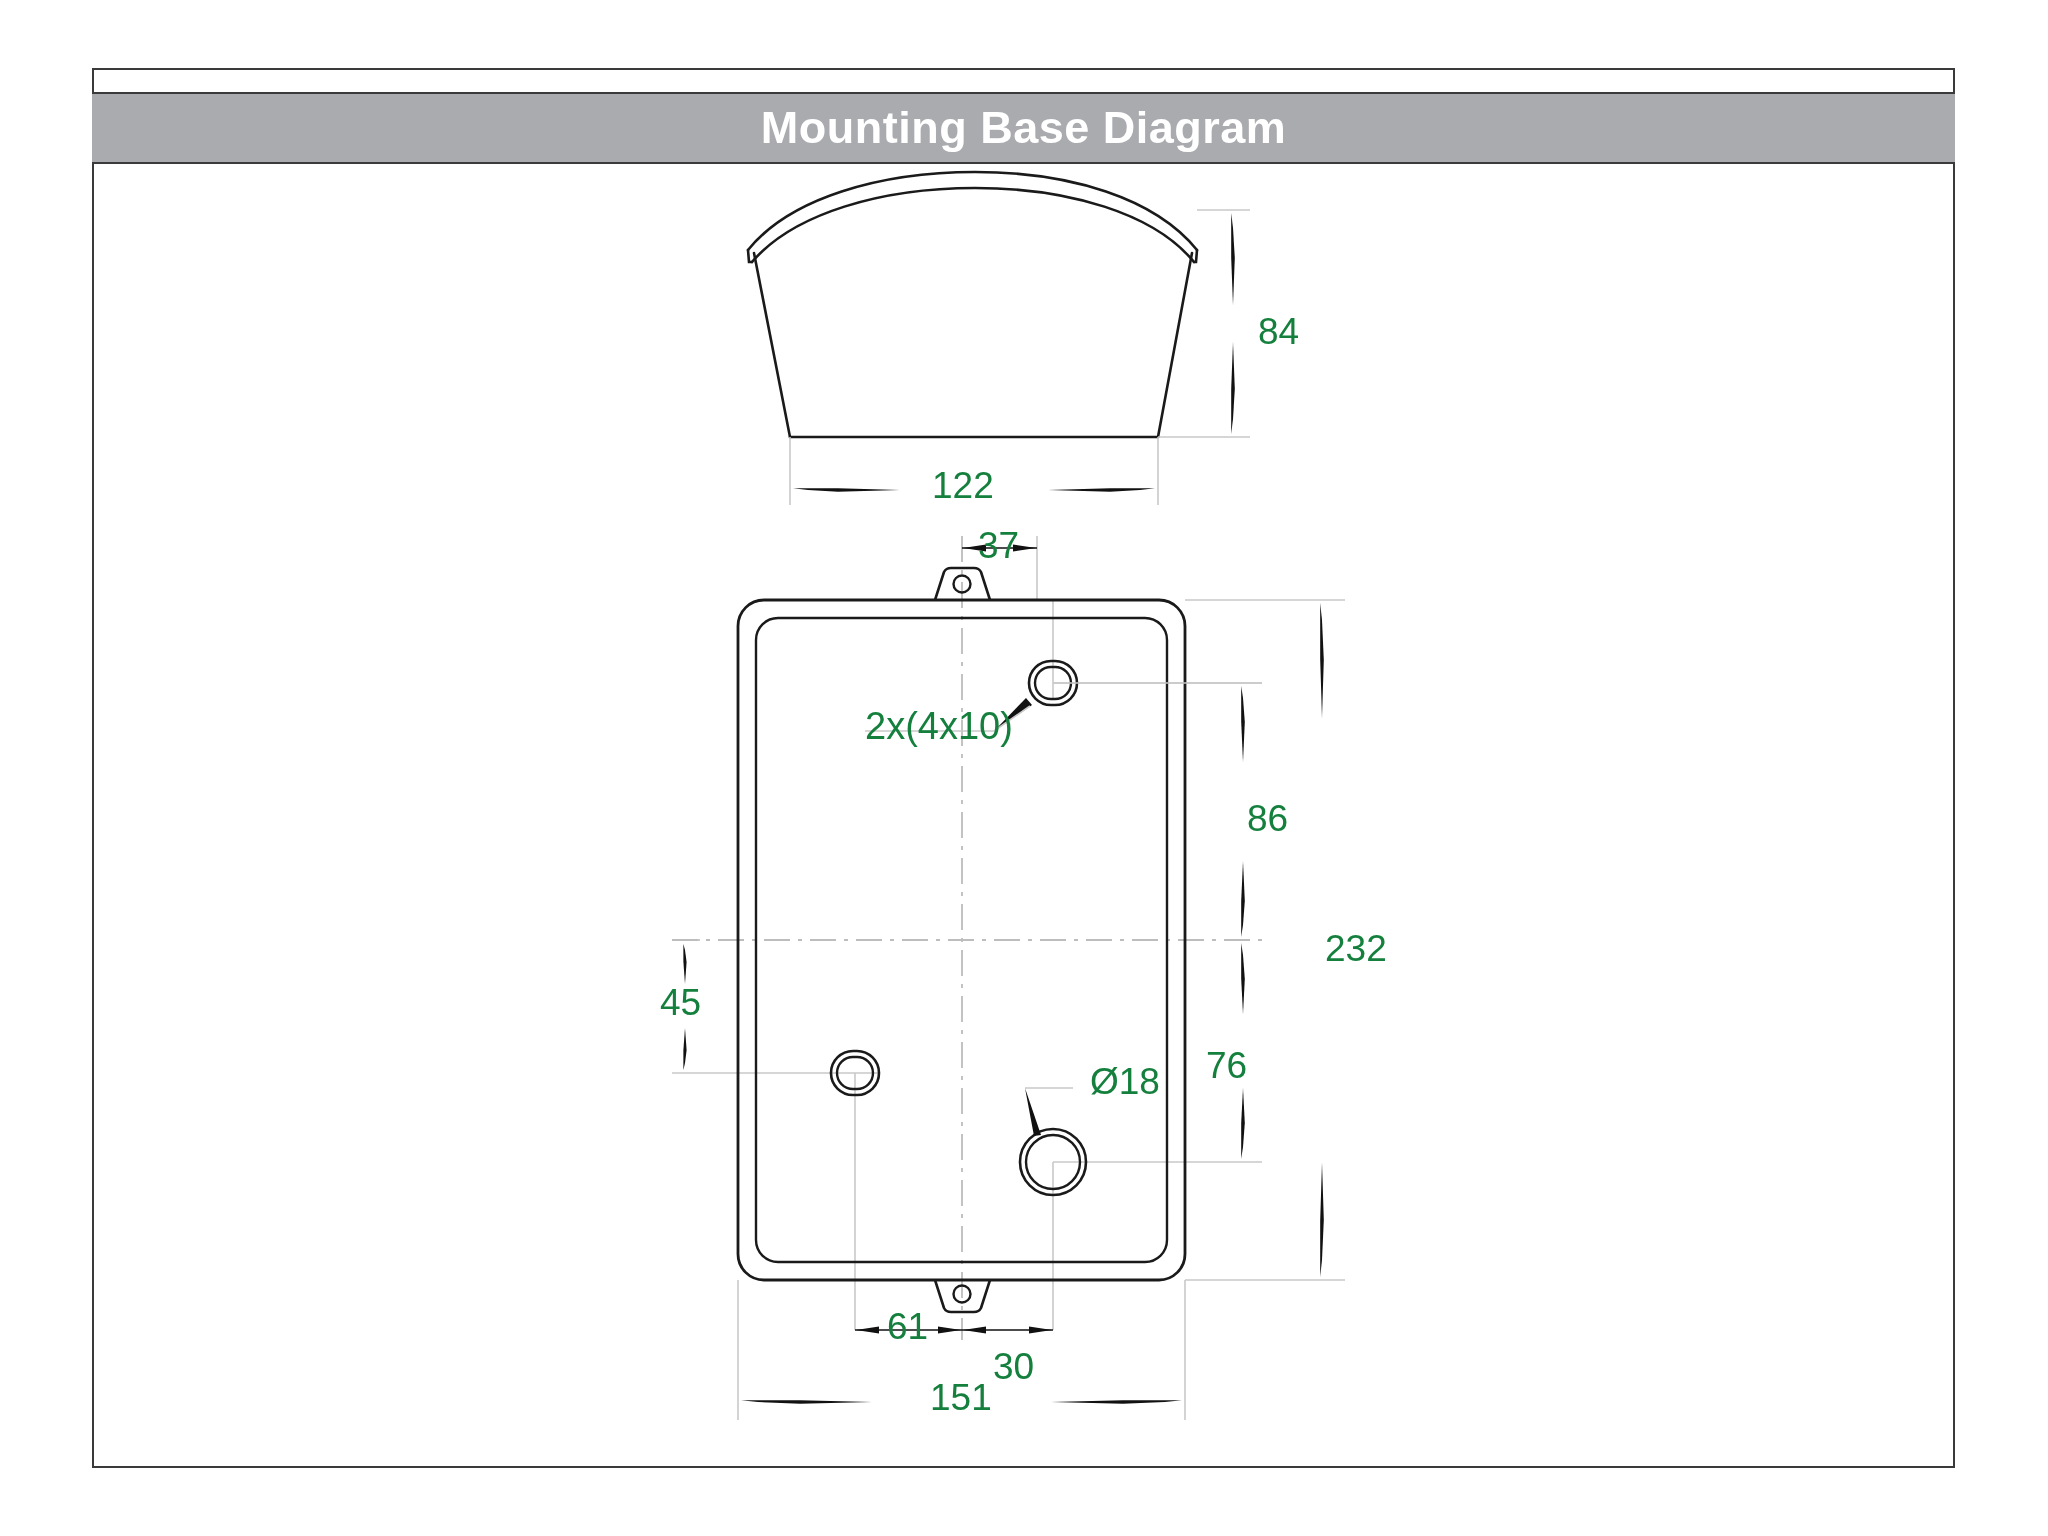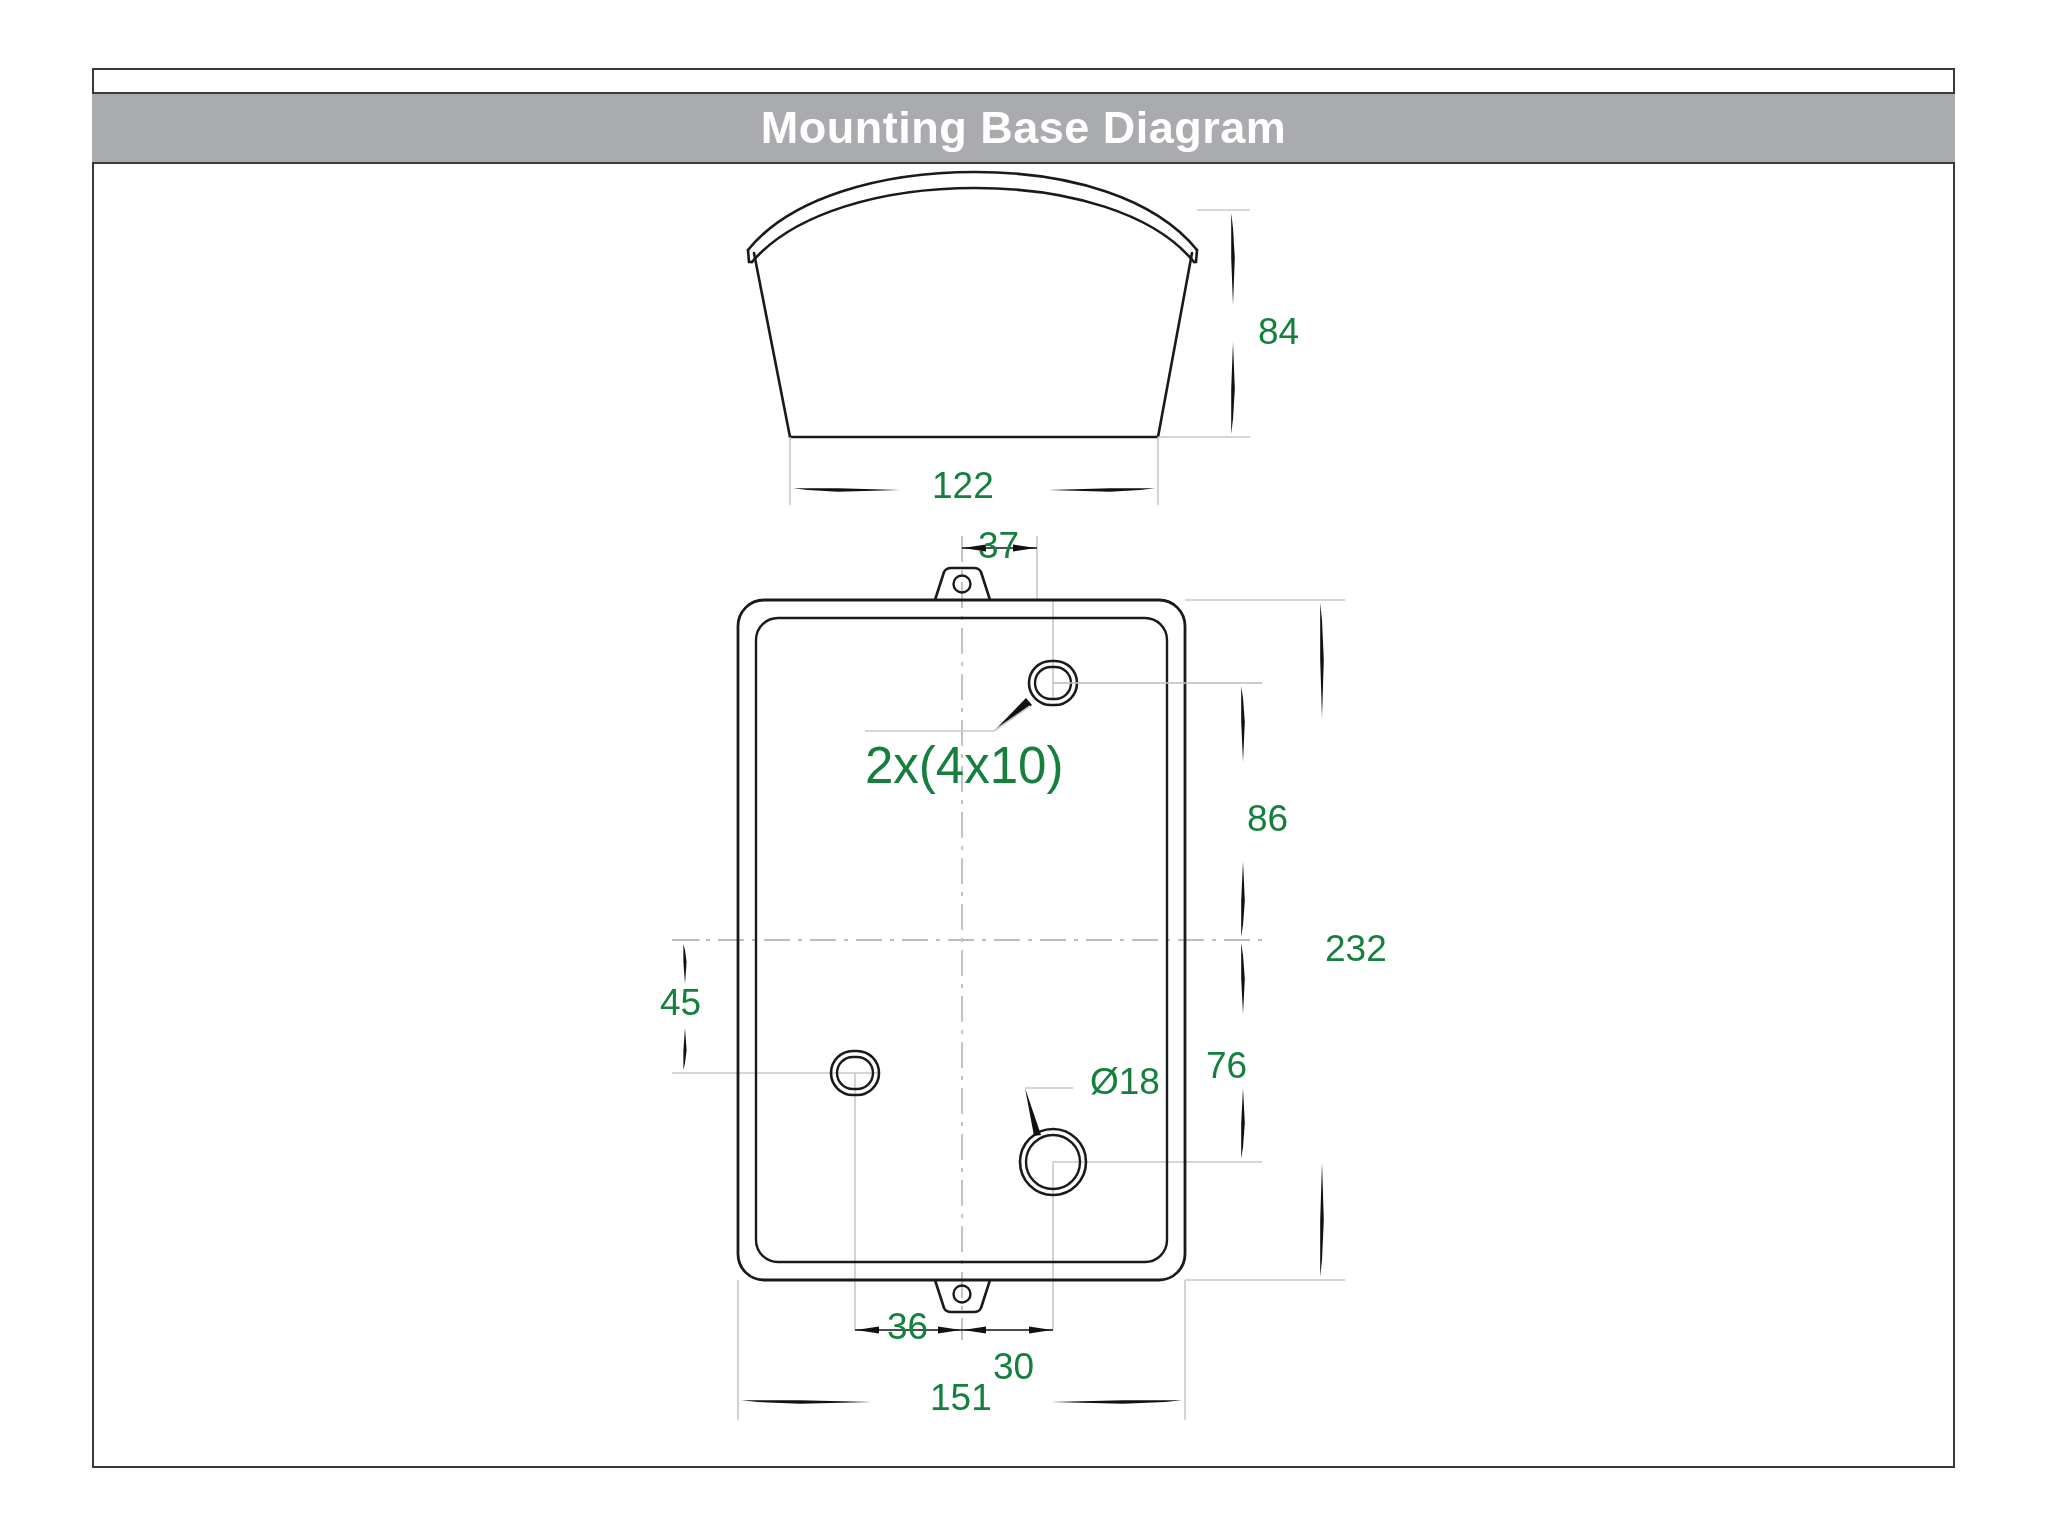--- a/index.html
+++ b/index.html
@@ -209,31 +209,31 @@
       <path d="M 1182 1400.2 L 1165 1402 L 1123 1403.8 L 1051 1402 L 1123 1400.2 Z" fill="#111111"></path>
     </g>
   </svg>
 
   <span class="dim-label" style="left:1258px; top:313px;">84</span>
 
   <span class="dim-label" style="left:932px; top:467px;">122</span>
 
   <span class="dim-label" style="left:978px; top:527px;">37</span>
 
-  <span class="dim-label" style="left:865px; top:740px; font-size:51px;">2x(4x10)</span>
+  <span class="dim-label" style="left:865px; top:707px; font-size:38px;">2x(4x10)</span>
 
   <span class="dim-label" style="left:1247px; top:800px;">86</span>
 
   <span class="dim-label" style="left:1325px; top:930px;">232</span>
 
   <span class="dim-label" style="left:1206px; top:1047px;">76</span>
 
   <span class="dim-label" style="left:660px; top:984px;">45</span>
 
   <span class="dim-label" style="left:1090px; top:1063px;">Ø18</span>
 
-  <span class="dim-label" style="left:887px; top:1308px;">36</span>
+  <span class="dim-label" style="left:887px; top:1308px;">61</span>
 
   <span class="dim-label" style="left:993px; top:1308px;margin-top:40px;">30</span>
 
   <span class="dim-label" style="left:930px; top:1379px;">151</span>
 
 </div>
 
 </body></html>

